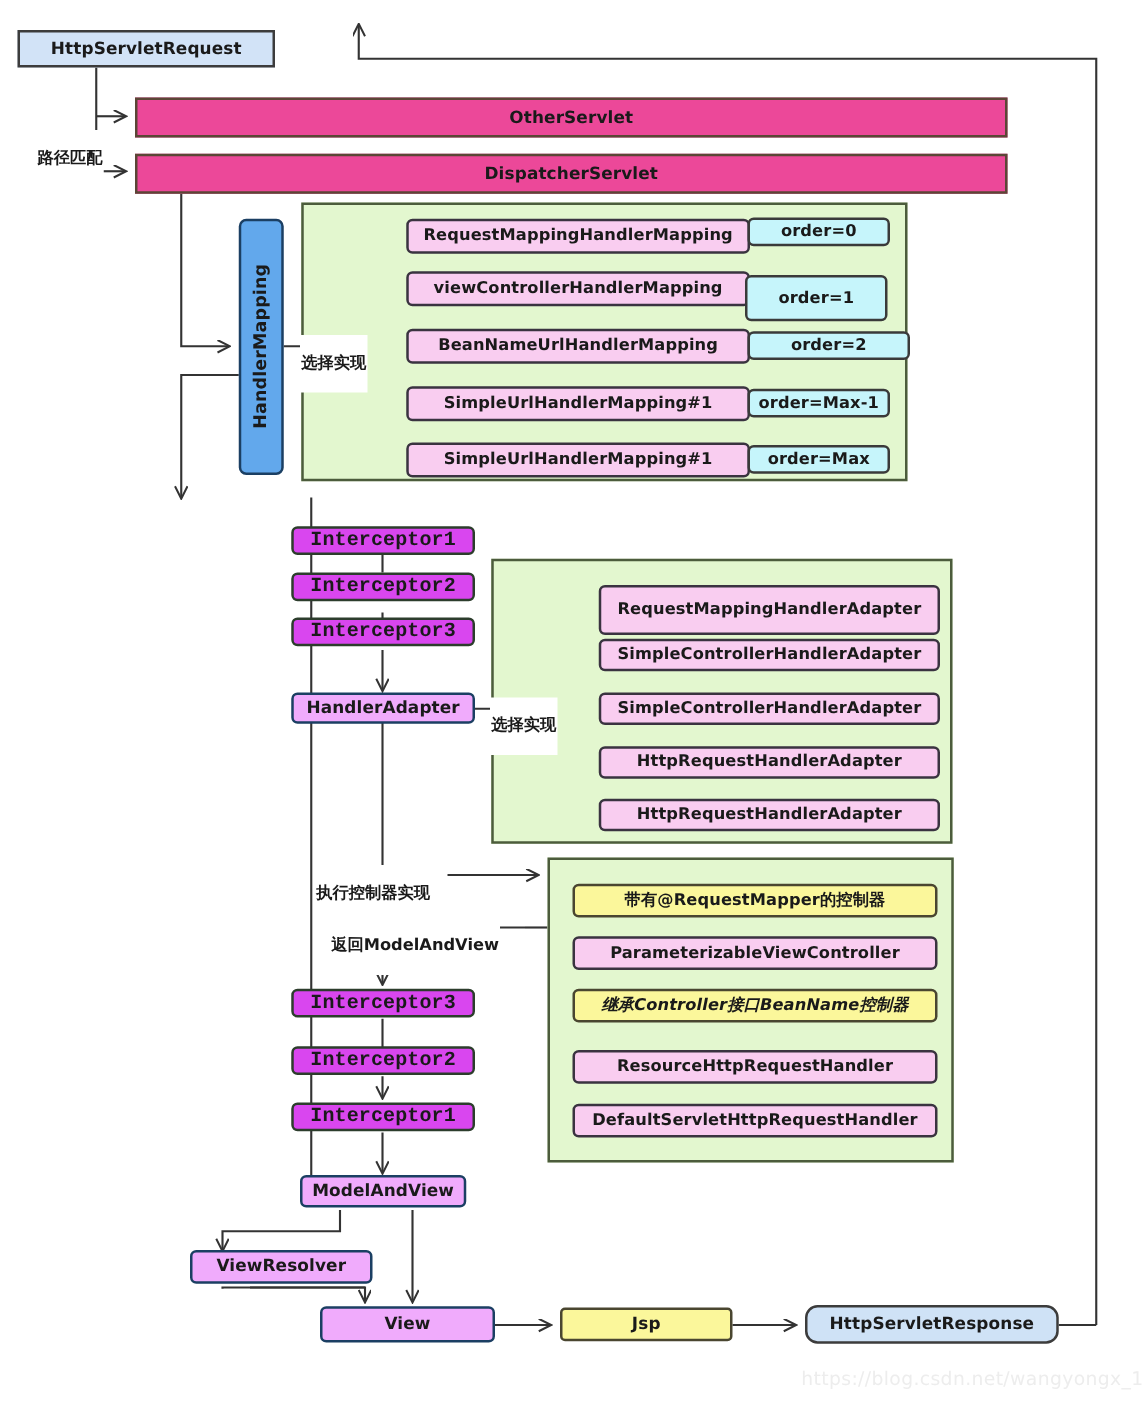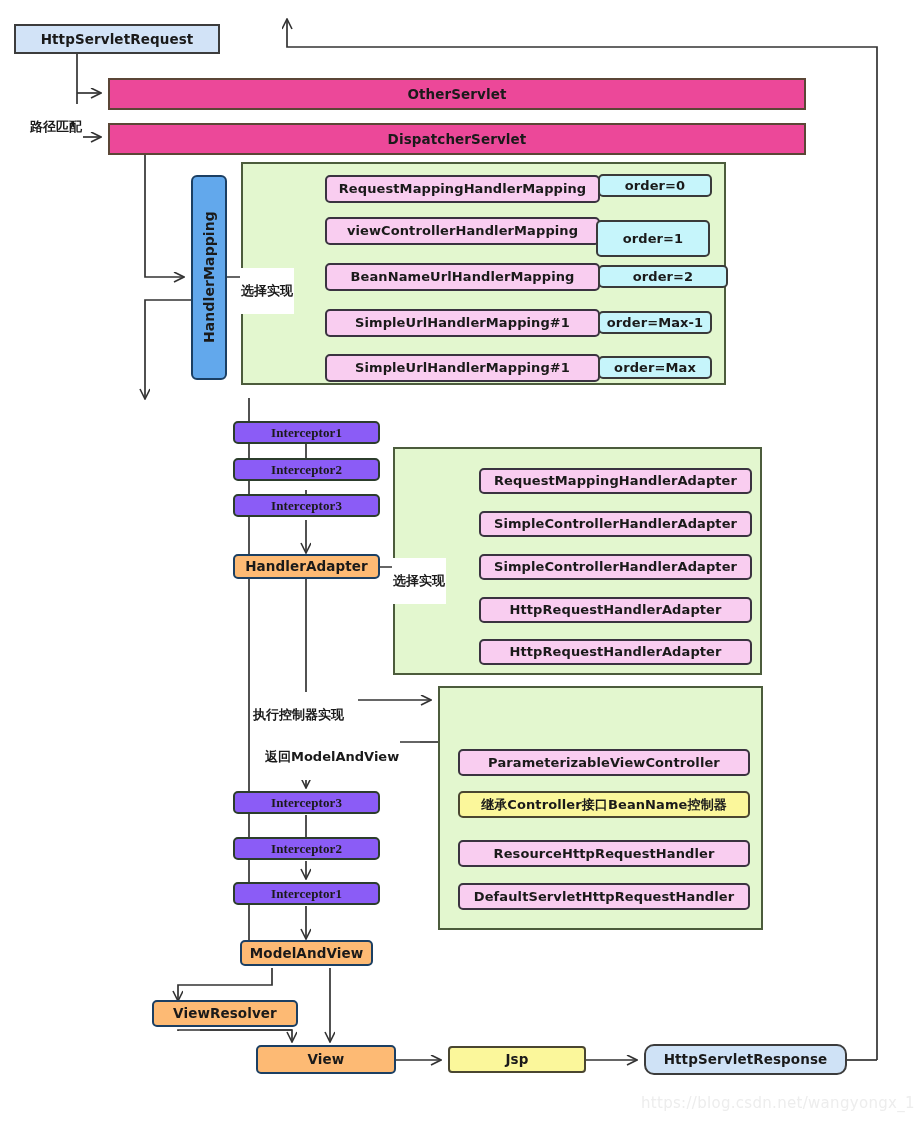--- a/index.html
+++ b/index.html
@@ -47,39 +47,39 @@
     border-radius: 0;
     font-size: 13.5px;
   }
   .n-orange {
     background: #ec4899;
     border: 2px solid #5b4636;
     border-radius: 0;
     font-size: 13.5px;
   }
   .n-blue {
-    background: #fdba74;
+    background: #f0abfc;
     border: 2px solid #1b3f63;
     border-radius: 5px;
     font-size: 13.5px;
   }
   .n-blue-vert {
     background: #62a8ec;
     border: 2px solid #1b3f63;
     border-radius: 6px;
     font-size: 14px;
     writing-mode: vertical-rl;
     transform: rotate(180deg);
   }
   .n-green {
-    background: #8b5cf6;
+    background: #d946ef;
     border: 2px solid #2c3d2c;
     border-radius: 5px;
-    font-size: 13px;
-    font-family: Liberation Serif, serif;
+    font-size: 16px;
+    font-family: Liberation Mono, monospace;
     font-weight: bold;
   }
   .n-pink {
     background: #f9cdf0;
     border: 2px solid #3a3340;
     border-radius: 5px;
     font-size: 13px;
   }
   .n-cyan {
     background: #c6f5fb;
@@ -238,31 +238,32 @@
 
 
   <div class="node n-green" style="left:233px; top:421px; width:147px; height:23px;">Interceptor1</div>
   <div class="node n-green" style="left:233px; top:458px; width:147px; height:23px;">Interceptor2</div>
   <div class="node n-green" style="left:233px; top:494px; width:147px; height:23px;">Interceptor3</div>
 
   <div class="node n-blue" style="left:233px; top:554px; width:147px; height:25px;">HandlerAdapter</div>
 
   <div class="edge-label" style="left:392px; top:558px;">选择实现</div>
 
-  <div class="node n-pink" style="left:479px; top:468px; width:273px; height:26px;">RequestMappingHandlerAdapter</div>
+  <div class="node n-pink" style="left:479px; top:468px; width:273px; height:40px;">RequestMappingHandlerAdapter</div>
   <div class="node n-pink" style="left:479px; top:511px; width:273px; height:26px;">SimpleControllerHandlerAdapter</div>
   <div class="node n-pink" style="left:479px; top:554px; width:273px; height:26px;">SimpleControllerHandlerAdapter</div>
   <div class="node n-pink" style="left:479px; top:597px; width:273px; height:26px;">HttpRequestHandlerAdapter</div>
   <div class="node n-pink" style="left:479px; top:639px; width:273px; height:26px;">HttpRequestHandlerAdapter</div>
 
   <div class="edge-label" style="left:252px; top:692px;">执行控制器实现</div>
   <div class="edge-label" style="left:264px; top:734px;">返回ModelAndView</div>
 
+  <div class="node n-yellow" style="left:458px; top:707px; width:292px; height:27px;">带有@RequestMapper的控制器</div>
   <div class="node n-pink" style="left:458px; top:749px; width:292px; height:27px;">ParameterizableViewController</div>
-  <div class="node n-yellow" style="left:458px; top:791px; width:292px; height:27px;">继承Controller接口BeanName控制器</div>
+  <div class="node n-yellow" style="left:458px; top:791px; width:292px; height:27px;font-style:italic;">继承Controller接口BeanName控制器</div>
   <div class="node n-pink" style="left:458px; top:840px; width:292px; height:27px;">ResourceHttpRequestHandler</div>
   <div class="node n-pink" style="left:458px; top:883px; width:292px; height:27px;">DefaultServletHttpRequestHandler</div>
 
   <div class="node n-green" style="left:233px; top:791px; width:147px; height:23px;">Interceptor3</div>
   <div class="node n-green" style="left:233px; top:837px; width:147px; height:23px;">Interceptor2</div>
   <div class="node n-green" style="left:233px; top:882px; width:147px; height:23px;">Interceptor1</div>
 
   <div class="node n-blue" style="left:240px; top:940px; width:133px; height:26px;">ModelAndView</div>
 
   <div class="node n-blue" style="left:152px; top:1000px; width:146px; height:27px;">ViewResolver</div>

